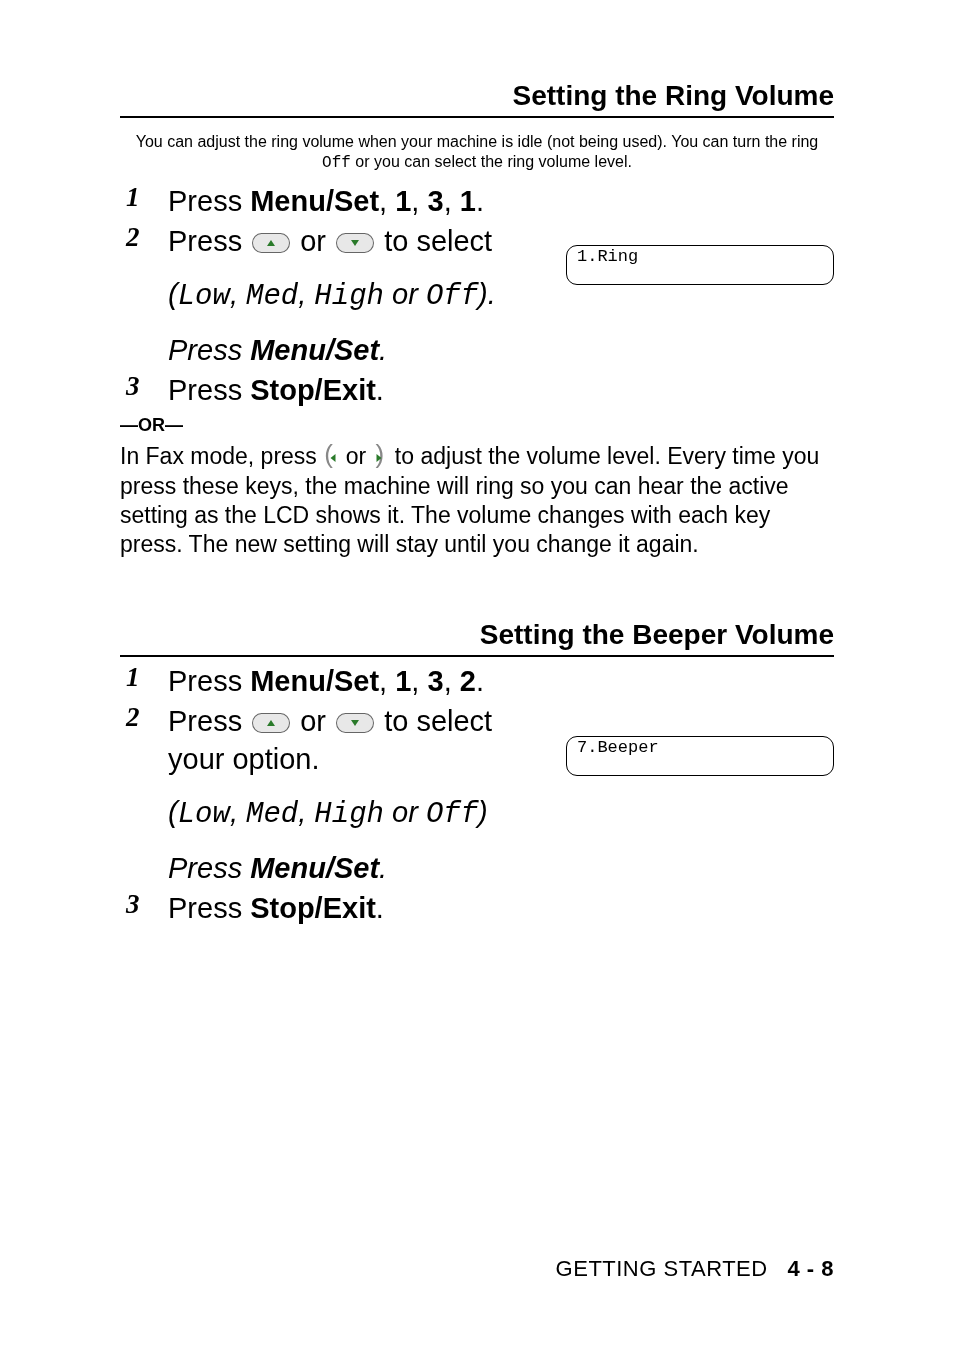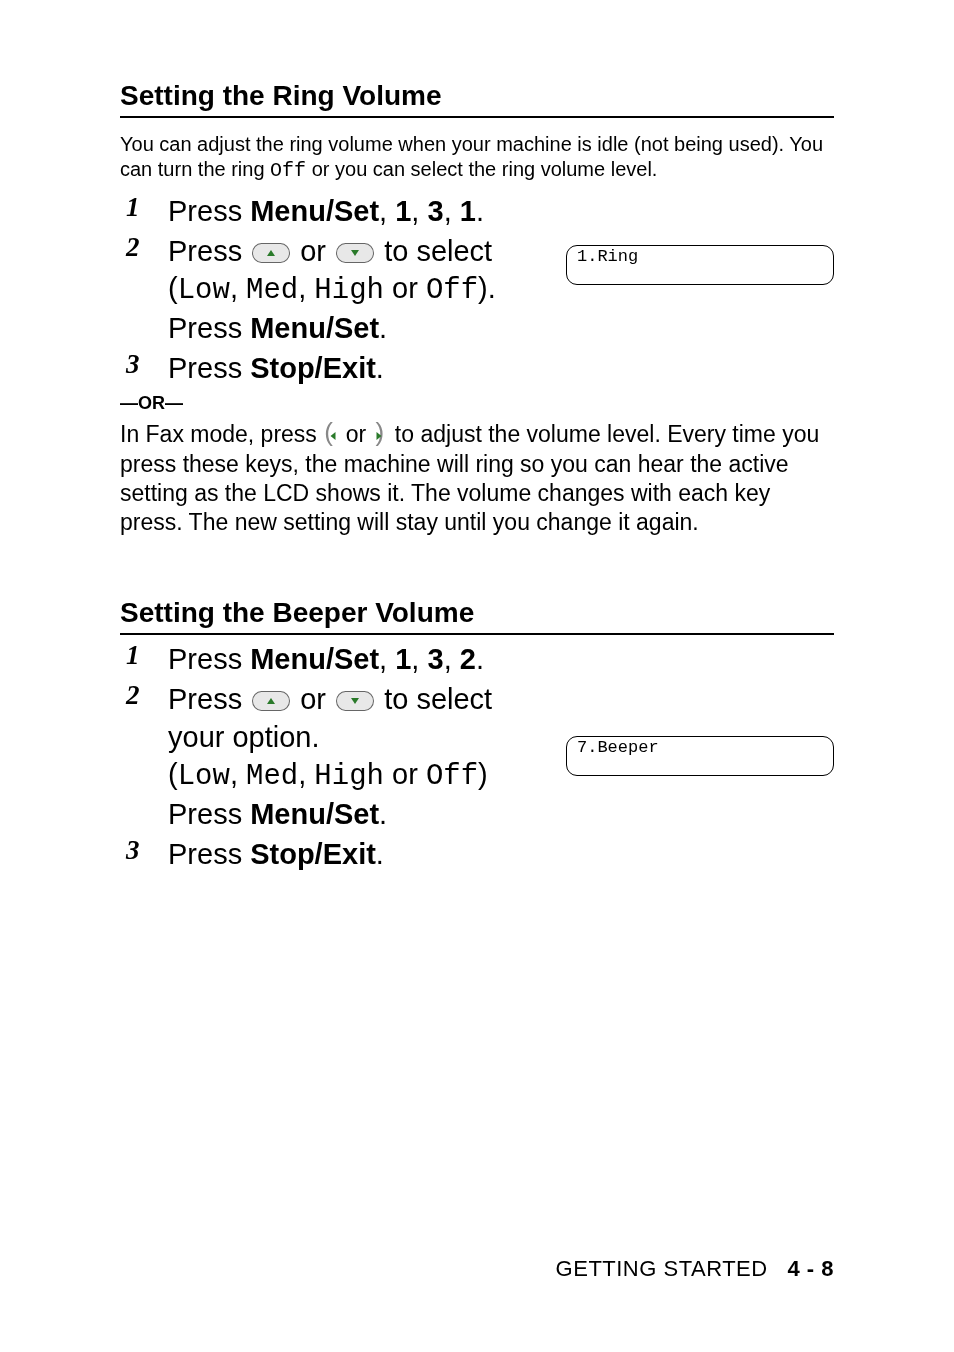--- a/index.html
+++ b/index.html
@@ -18,25 +18,27 @@
     height: 1352px;
     box-sizing: border-box;
     padding: 80px 120px 70px 120px;
   }
   h2.section-title {
     font-size: 28px;
     font-weight: bold;
     margin: 0 0 6px 0;
     padding-bottom: 4px;
     border-bottom: 2px solid #000;
+    text-align: right;
   }
   .intro {
-    font-size: 20px;
+    font-size: 16px;
     line-height: 1.25;
     margin: 14px 0 10px 0;
+    text-align: center;
   }
   .mono {
     font-family: "Courier New", Courier, monospace;
   }
   .steps {
     margin: 4px 0 6px 0;
   }
   .step-row {
     display: flex;
     align-items: flex-start;
@@ -53,21 +55,22 @@
     text-align: left;
     padding-left: 6px;
   }
   .step-body {
     flex: 1 1 auto;
     font-size: 29px;
     line-height: 1.3;
   }
   .step-body .sub {
     display: block;
-    margin-top: 0;
+    margin-top: 16px;
+    font-style: italic;
   }
   .lcd-display {
     position: absolute;
     right: 120px;
     width: 268px;
     height: 40px;
     border: 1.5px solid #000;
     border-radius: 11px;
     font-family: "Courier New", Courier, monospace;
     font-size: 17px;

